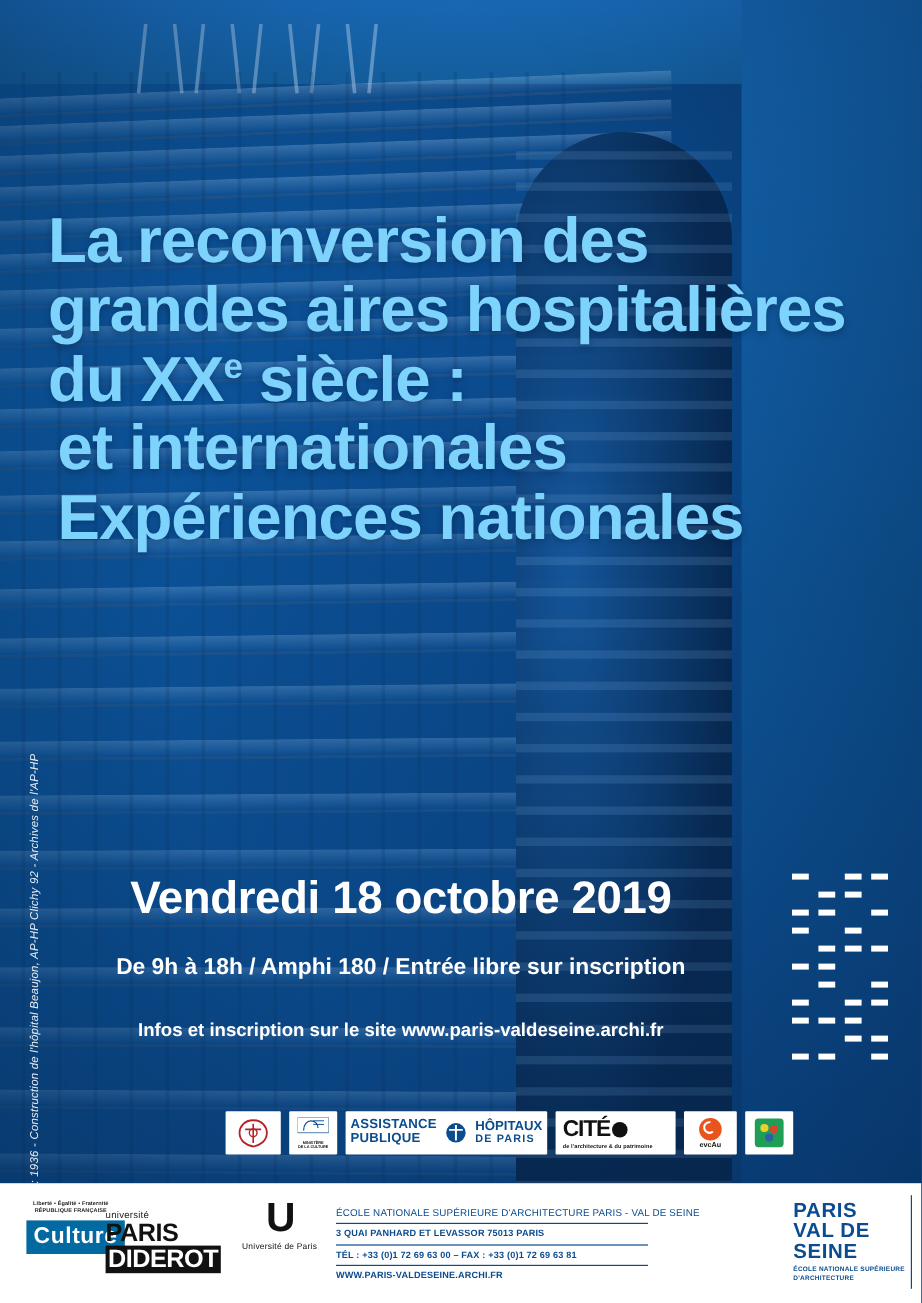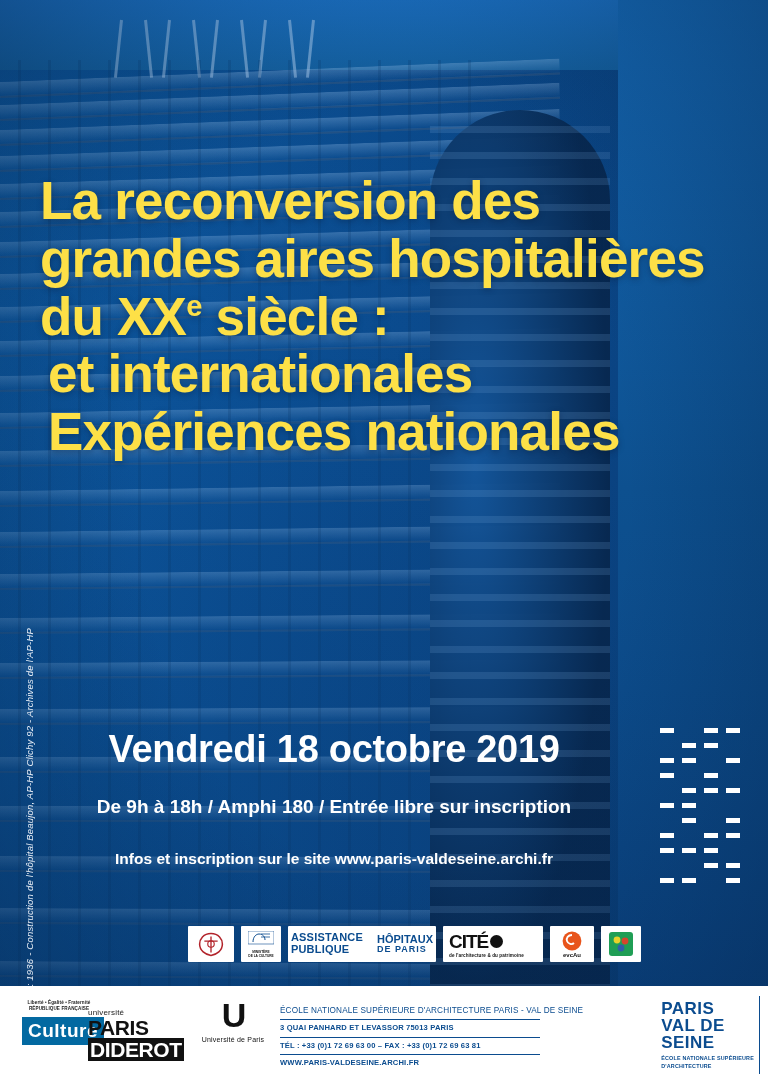--- a/index.html
+++ b/index.html
@@ -72,21 +72,21 @@
     font-weight: 700;
     letter-spacing: -0.5px;
     padding-left: 26px;
     white-space: nowrap;
     transform: scaleX(0.99);
   }
 
   
   .title {
     position: absolute; left: 40px; top: 172px; width: 700px;
-    color: #fde047;
+    color: #7dd3fc;
     font-size: 53px;
     font-weight: 700;
     line-height: 1.09;
     letter-spacing: -0.8px;
     text-shadow: 0 2px 6px rgba(0,20,50,0.35);
   }
   .title .ln { display:block; white-space: nowrap; }
   .title sup { font-size: 0.55em; vertical-align: super; }
   .title .indent { padding-left: 8px; }
 
@@ -318,21 +318,21 @@
 
     <div class="logo-box" style="width:40px;flex-direction:column;">
       <svg width="26" height="18" viewBox="0 0 26 18">
         <rect x="0" y="0" width="26" height="13" fill="#fff" stroke="#0b4c8f" stroke-width="0.6"></rect>
         <path d="M5 11 C5 6 8 3 11 3 C15 3 17 6 17 9" fill="none" stroke="#0b4c8f" stroke-width="1"></path>
         <path d="M13 3 L22 3 M13 6 L22 6" stroke="#0b4c8f" stroke-width="0.8"></path>
       </svg>
       <div style="font-size:3.2px;color:#111;text-align:center;line-height:1.25;font-weight:700;margin-top:1px;">MINISTÈRE<br>DE LA CULTURE</div>
     </div>
 
-    <div class="logo-box" style="width:148px;gap:7px;">
+    <div class="logo-box" style="width:168px;gap:7px;">
       <div style="color:#0b4c8f;font-weight:700;line-height:1.05;">
         <div style="font-size:11px;letter-spacing:0.2px;">ASSISTANCE</div>
         <div style="font-size:11px;letter-spacing:0.2px;">PUBLIQUE</div>
       </div>
       <svg width="22" height="26" viewBox="0 0 22 26">
         <circle cx="11" cy="13" r="10" fill="#0b4c8f"></circle>
         <path d="M11 5 L11 21 M4 10 L18 10" stroke="#fff" stroke-width="2"></path>
       </svg>
       <div style="color:#0b4c8f;font-weight:700;line-height:1.05;">
         <div style="font-size:11px;">HÔPITAUX</div>

